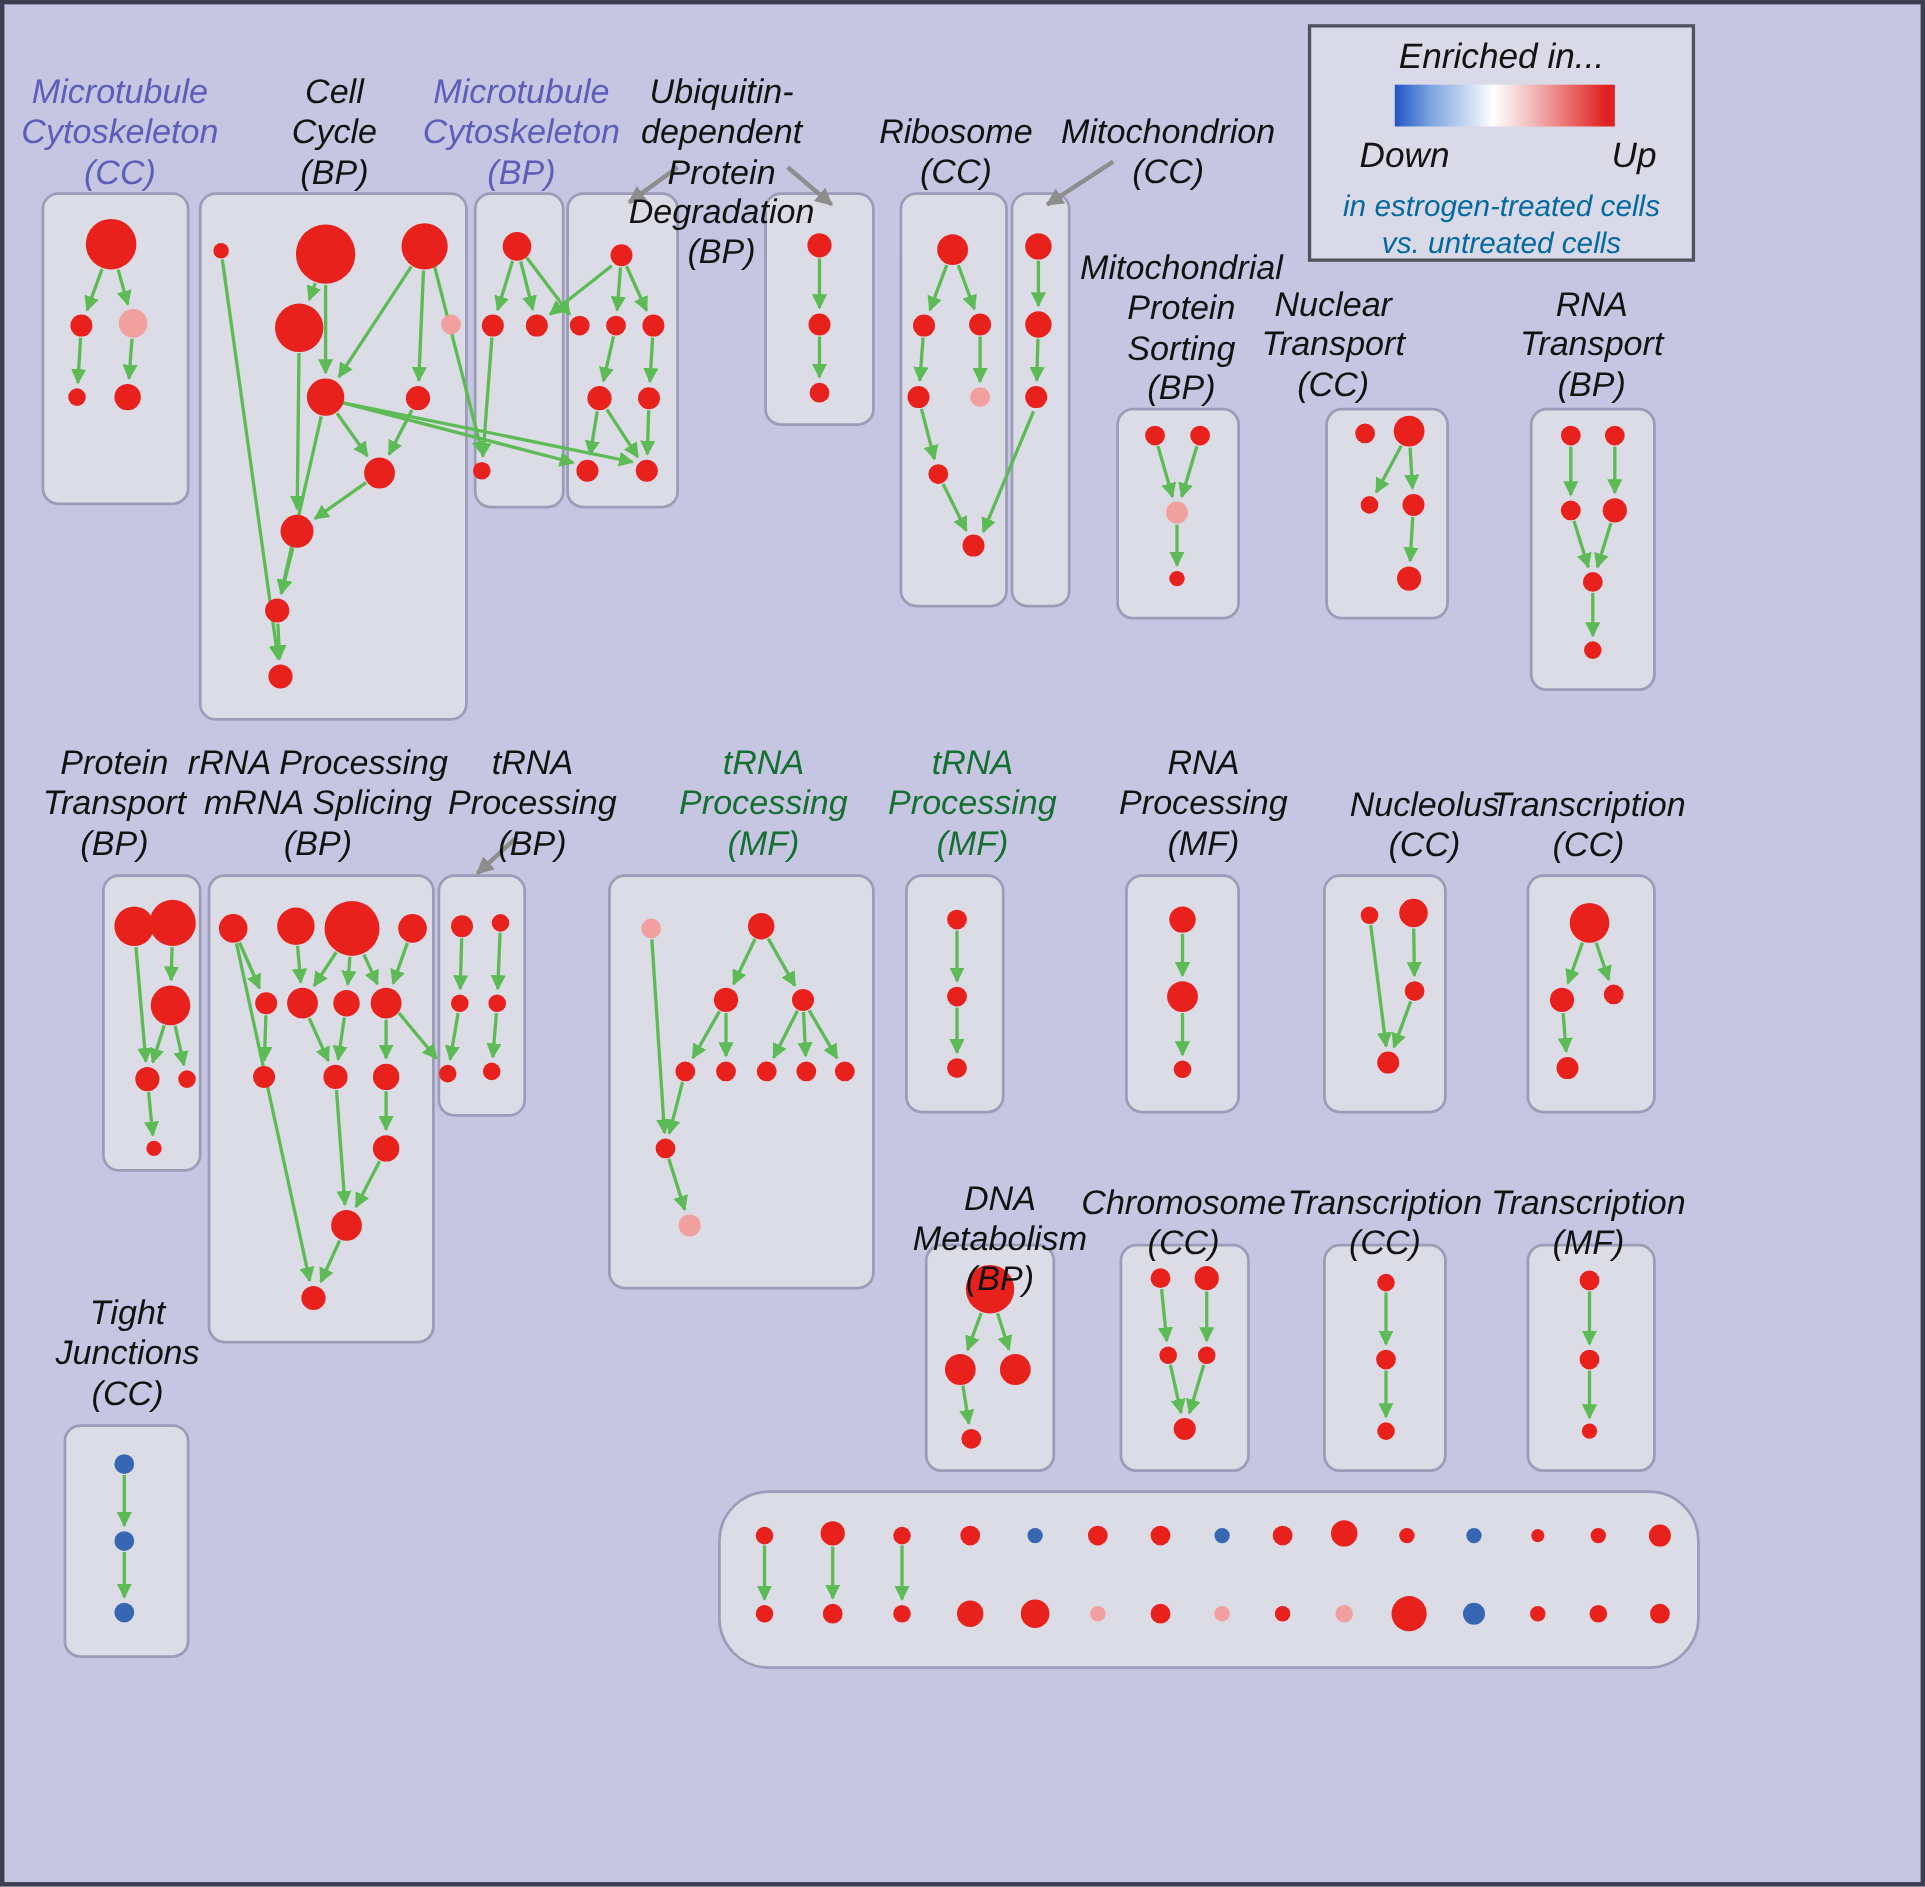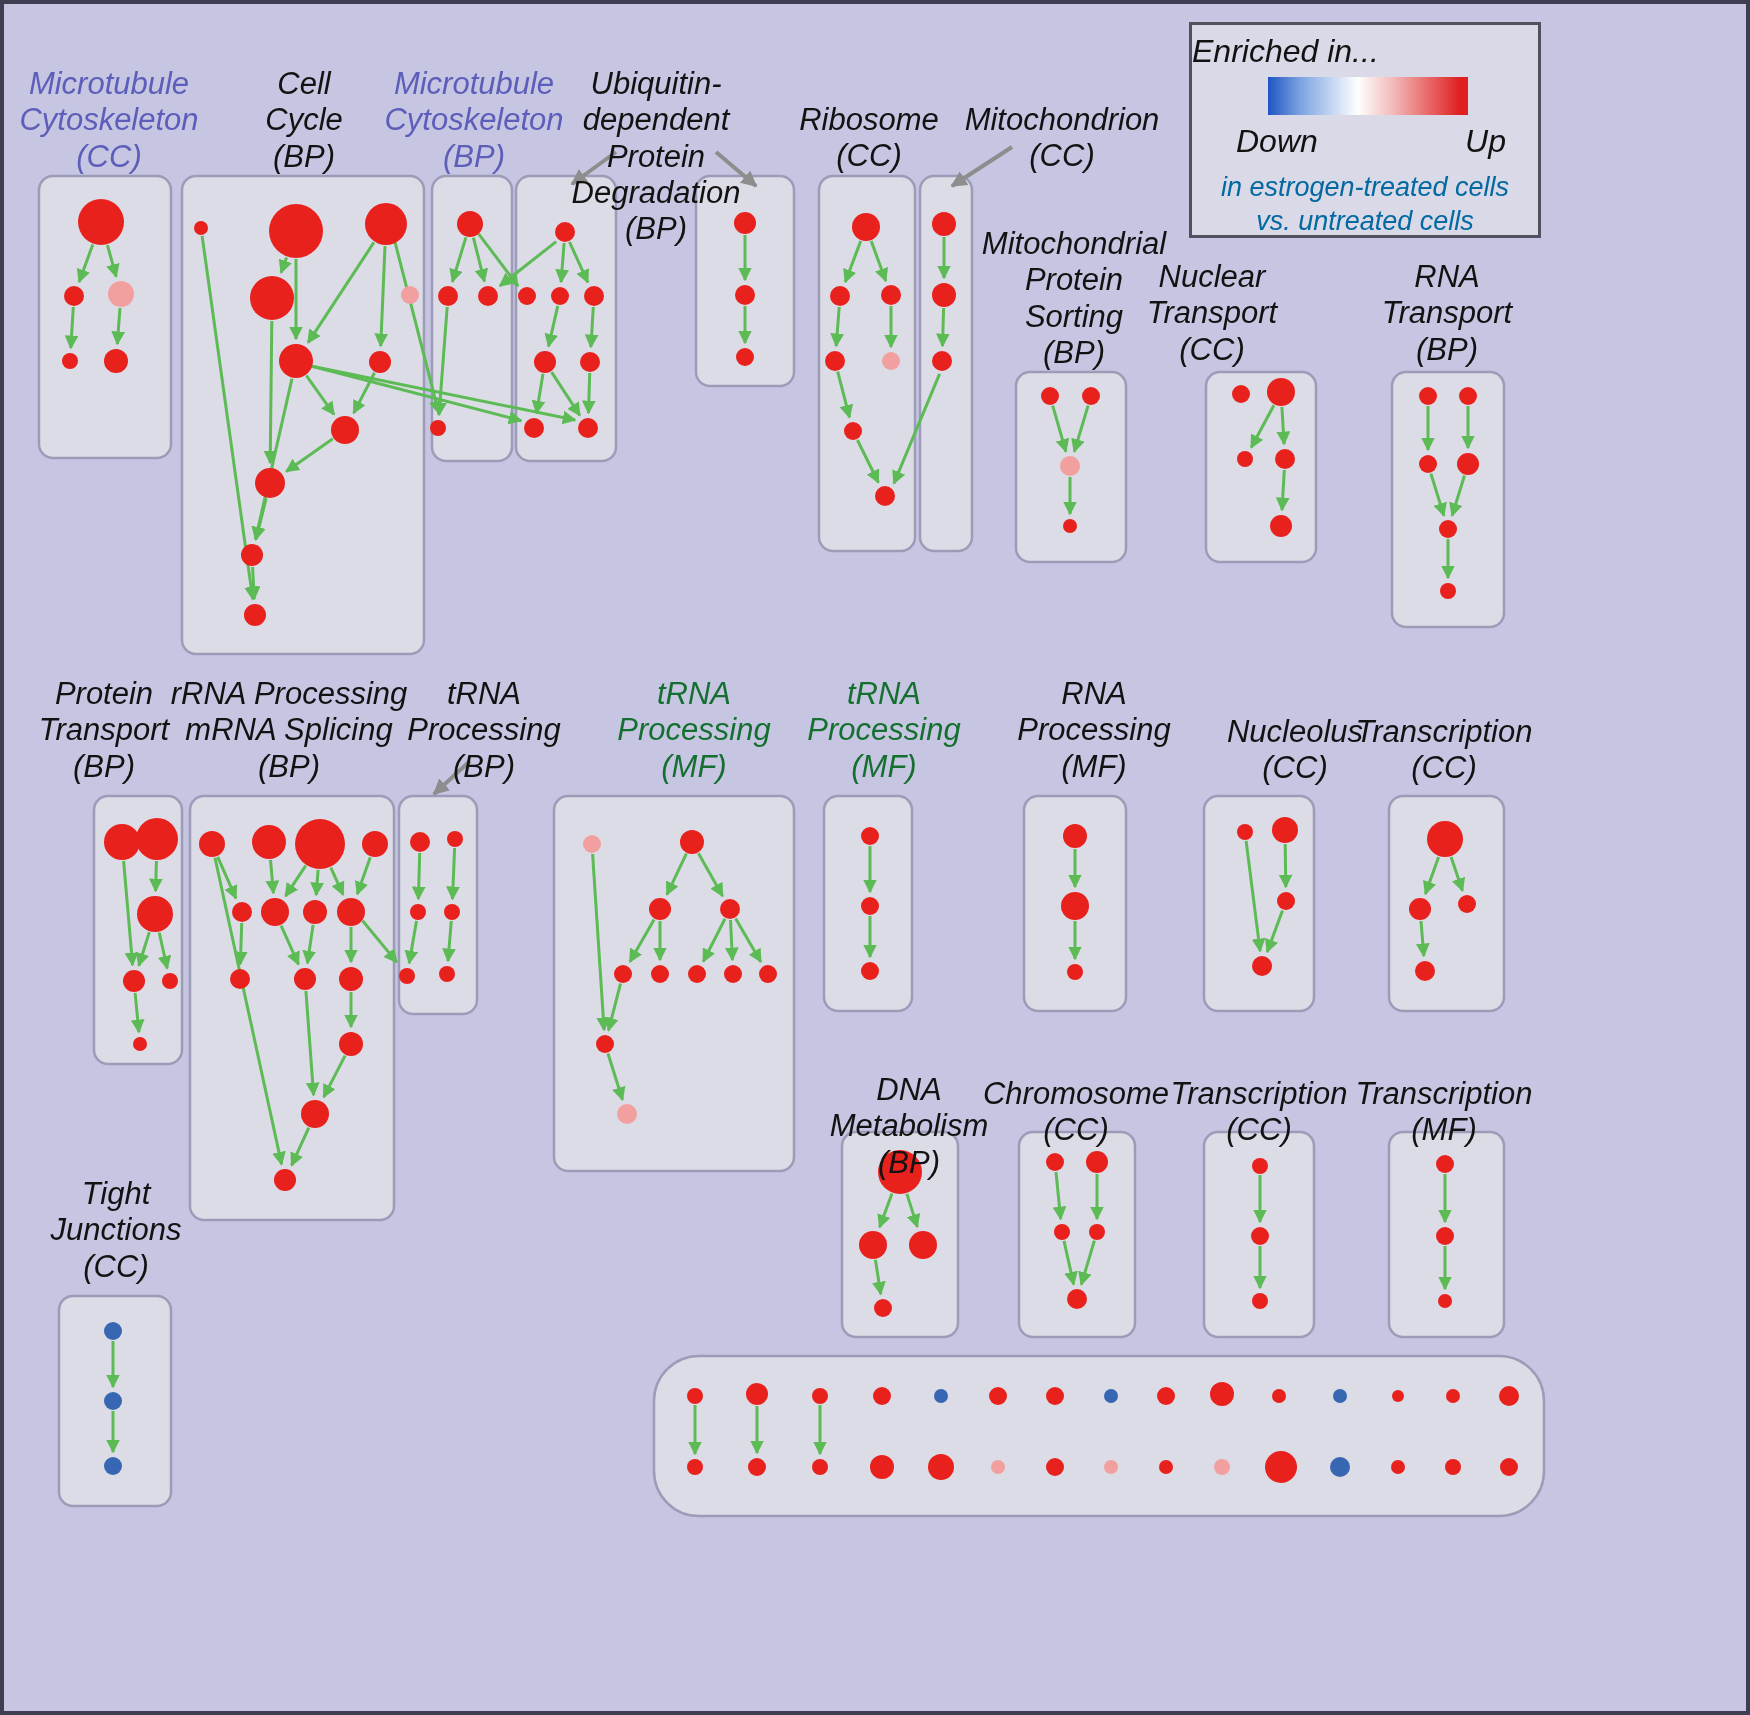--- a/index.html
+++ b/index.html
@@ -15,21 +15,21 @@
     text-align:center; white-space:pre-line;
     font-size:31px; line-height:1.17; font-weight:400; color:#121212;
   }
   .cluster-label.blue  { color:#5d5dba; }
   .cluster-label.green { color:#156f31; }
   .cluster-label.black { color:#121212; }
   .legend {
     position:absolute; left:1185px; top:18px; width:352px; height:216px;
     background:#d9d9e8; border:3px solid #50505f;
   }
-  .legend-title { margin-top:8px; font-size:32px; color:#121212; }
+  .legend-title { margin-top:8px; text-align:center; font-size:32px; color:#121212; }
   .legend-gradient {
     position:absolute; left:76px; top:52px; width:200px; height:38px;
     background:linear-gradient(to right,#1f55c4 0%,#7ba3e0 16%,#ffffff 45%,#f2bcbc 62%,#e02020 96%);
   }
   .legend-scale {
     position:absolute; left:0; top:98px; width:100%;
     padding:0 32px 0 44px; display:flex; justify-content:space-between;
     font-size:32px; color:#121212;
   }
   .legend-sub {

